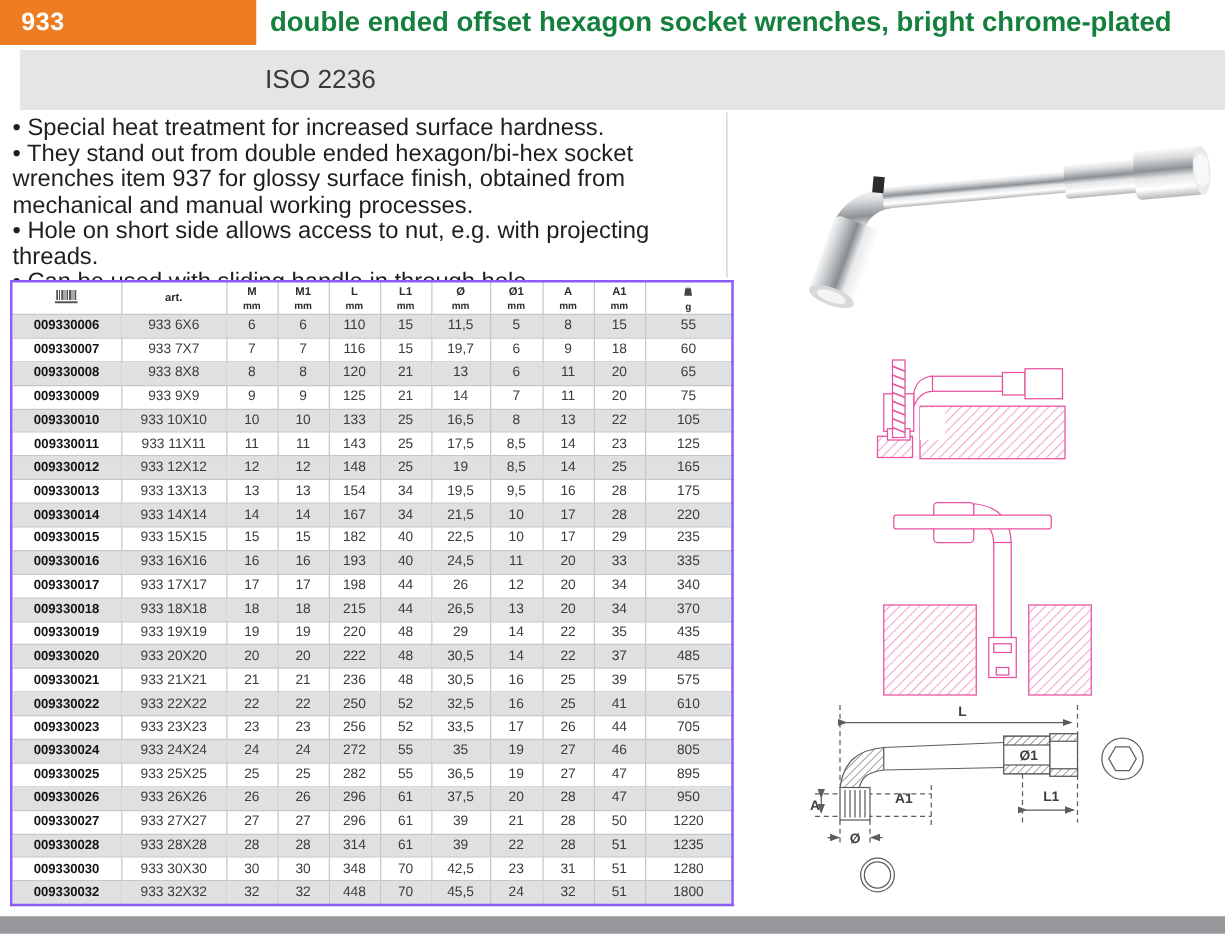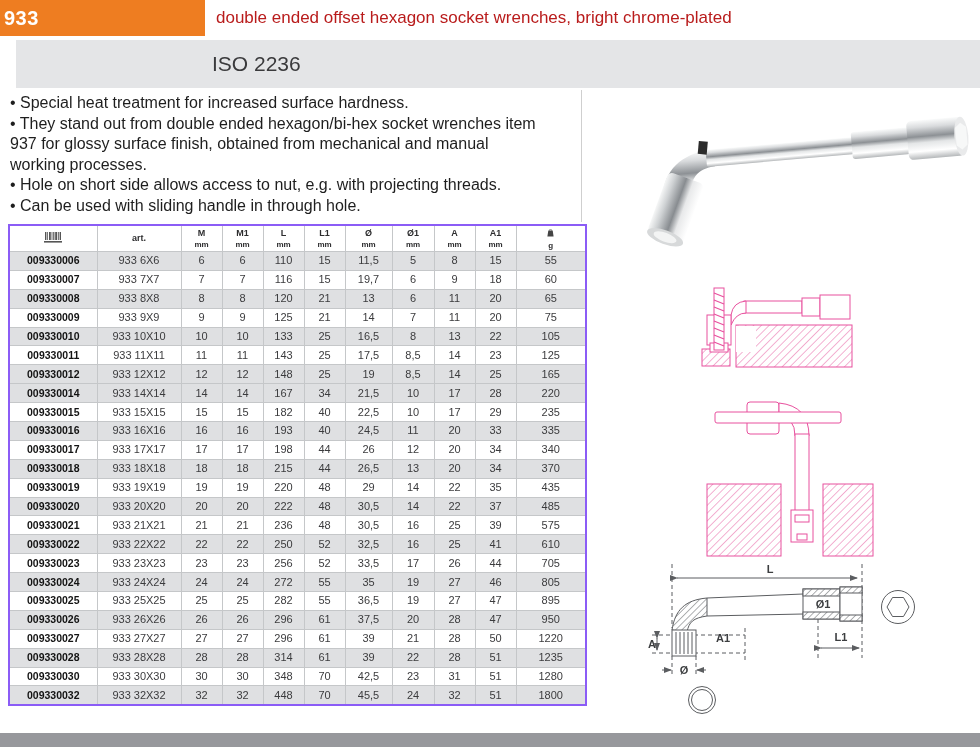--- a/index.html
+++ b/index.html
@@ -4,37 +4,37 @@
 <style>
   html,body{margin:0;padding:0;}
   body{
     width:980px;height:756px;position:relative;background:#ffffff;
     font-family:"Liberation Sans", sans-serif;overflow:hidden;
   }
   
   .item-badge{
     position:absolute;left:0;top:0;width:205px;height:36px;background:#EE7D21;
     color:#fff;font-weight:bold;font-size:20px;line-height:36px;
-    padding-left:4px;box-sizing:border-box;letter-spacing:.5px;
+    padding-left:17px;box-sizing:border-box;letter-spacing:.5px;
   }
   .page-title{
     position:absolute;left:216px;top:0;height:36px;line-height:36px;
-    font-weight:normal;font-size:17px;color:#b91c1c;white-space:nowrap;
+    font-weight:bold;font-size:22px;color:#15803d;white-space:nowrap;
   }
   .iso-band{
     position:absolute;left:0;top:40px;width:980px;height:48px;background:#E4E5E7;margin-left:16px;
   }
   .iso-band span{
     position:absolute;left:196px;top:50%;transform:translateY(-50%);
     font-size:21px;color:#3a3a3c;
   }
   
   .features{
     position:absolute;left:10px;top:93px;width:530px;margin:0;padding:0;
-    list-style:none;font-size:16px;line-height:20.5px;color:#1e1e1e;
+    list-style:none;font-size:19px;line-height:20.5px;color:#1e1e1e;
   }
   .edge-line{position:absolute;left:581px;top:90px;width:1px;height:132px;background:#cfcfcf;}
   
   table.spec{
     position:absolute;left:8px;top:224px;width:577px;border-collapse:collapse;
     table-layout:fixed;border:2px solid #8b5cf6;background:#fff;
   }
   table.spec th,table.spec td{
     border:1px solid #c5c7c9;text-align:center;padding:0;overflow:hidden;
   }
@@ -349,20 +349,33 @@
         <td>12</td>
         <td>12</td>
         <td>148</td>
         <td>25</td>
         <td>19</td>
         <td>8,5</td>
         <td>14</td>
         <td>25</td>
         <td>165</td>
       </tr>
+      <tr>
+        <td class="code">009330013</td>
+        <td>933 13X13</td>
+        <td>13</td>
+        <td>13</td>
+        <td>154</td>
+        <td>34</td>
+        <td>19,5</td>
+        <td>9,5</td>
+        <td>16</td>
+        <td>28</td>
+        <td>175</td>
+      </tr>
       <tr class="striped">
         <td class="code">009330014</td>
         <td>933 14X14</td>
         <td>14</td>
         <td>14</td>
         <td>167</td>
         <td>34</td>
         <td>21,5</td>
         <td>10</td>
         <td>17</td>

